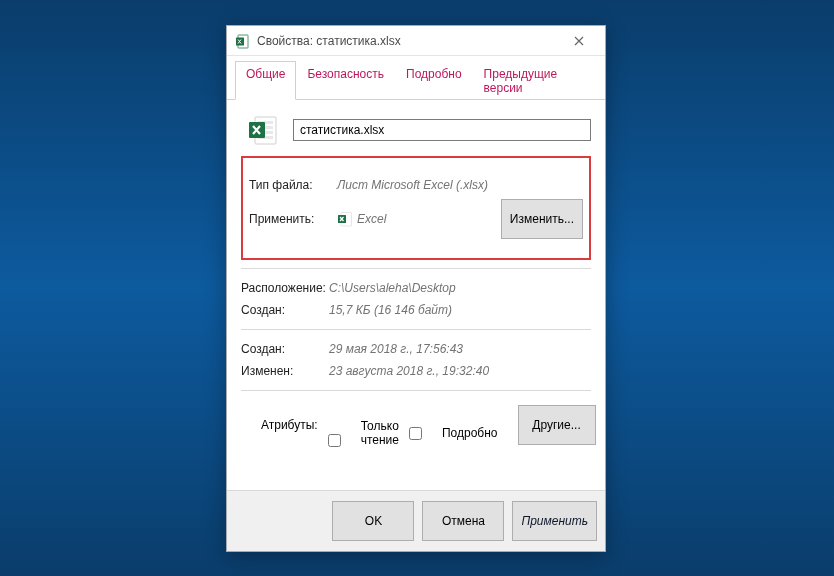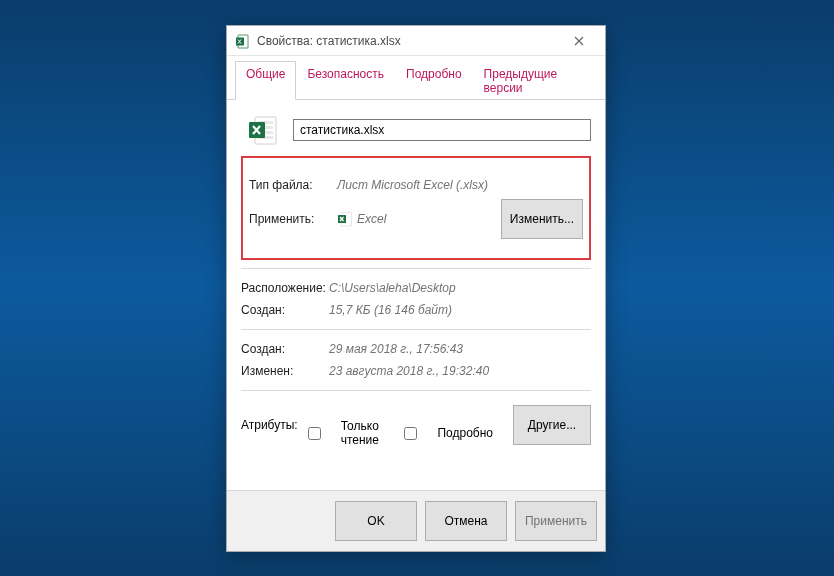--- a/index.html
+++ b/index.html
@@ -129,40 +129,42 @@
     min-width: 78px;
     height: 40px;
     background: #e1e1e1;
     border: 1px solid #adadad;
     font-family: inherit;
     font-size: 12px;
     cursor: pointer;
     padding: 0 8px;
   }
   .win-button:disabled {
-    color: #737373;
+    color: #0f172a;
     cursor: default;
+    font-style: italic;
   }
   hr.sep {
     border: none;
     border-top: 1px solid #d9d9d9;
     margin: 8px 0;
   }
   .attrs-row {
     display: flex;
     align-items: center;
     gap: 10px;
     padding: 4px 0;
   }
   .attrs-row .label {
     width: 70px;
+    margin-left: 20px;
   }
   .cbx {
     display: flex;
-    align-items: center;
+    align-items: flex-end;
     gap: 20px;
     margin-top: 16px;
   }
   .cbx input { margin:0; width:13px; height:13px; }
   .attrs-row .spacer { flex:1; }
   .footer {
     border-top: 1px solid #d9d9d9;
     padding: 10px 8px;
     display: flex;
     justify-content: flex-end;

